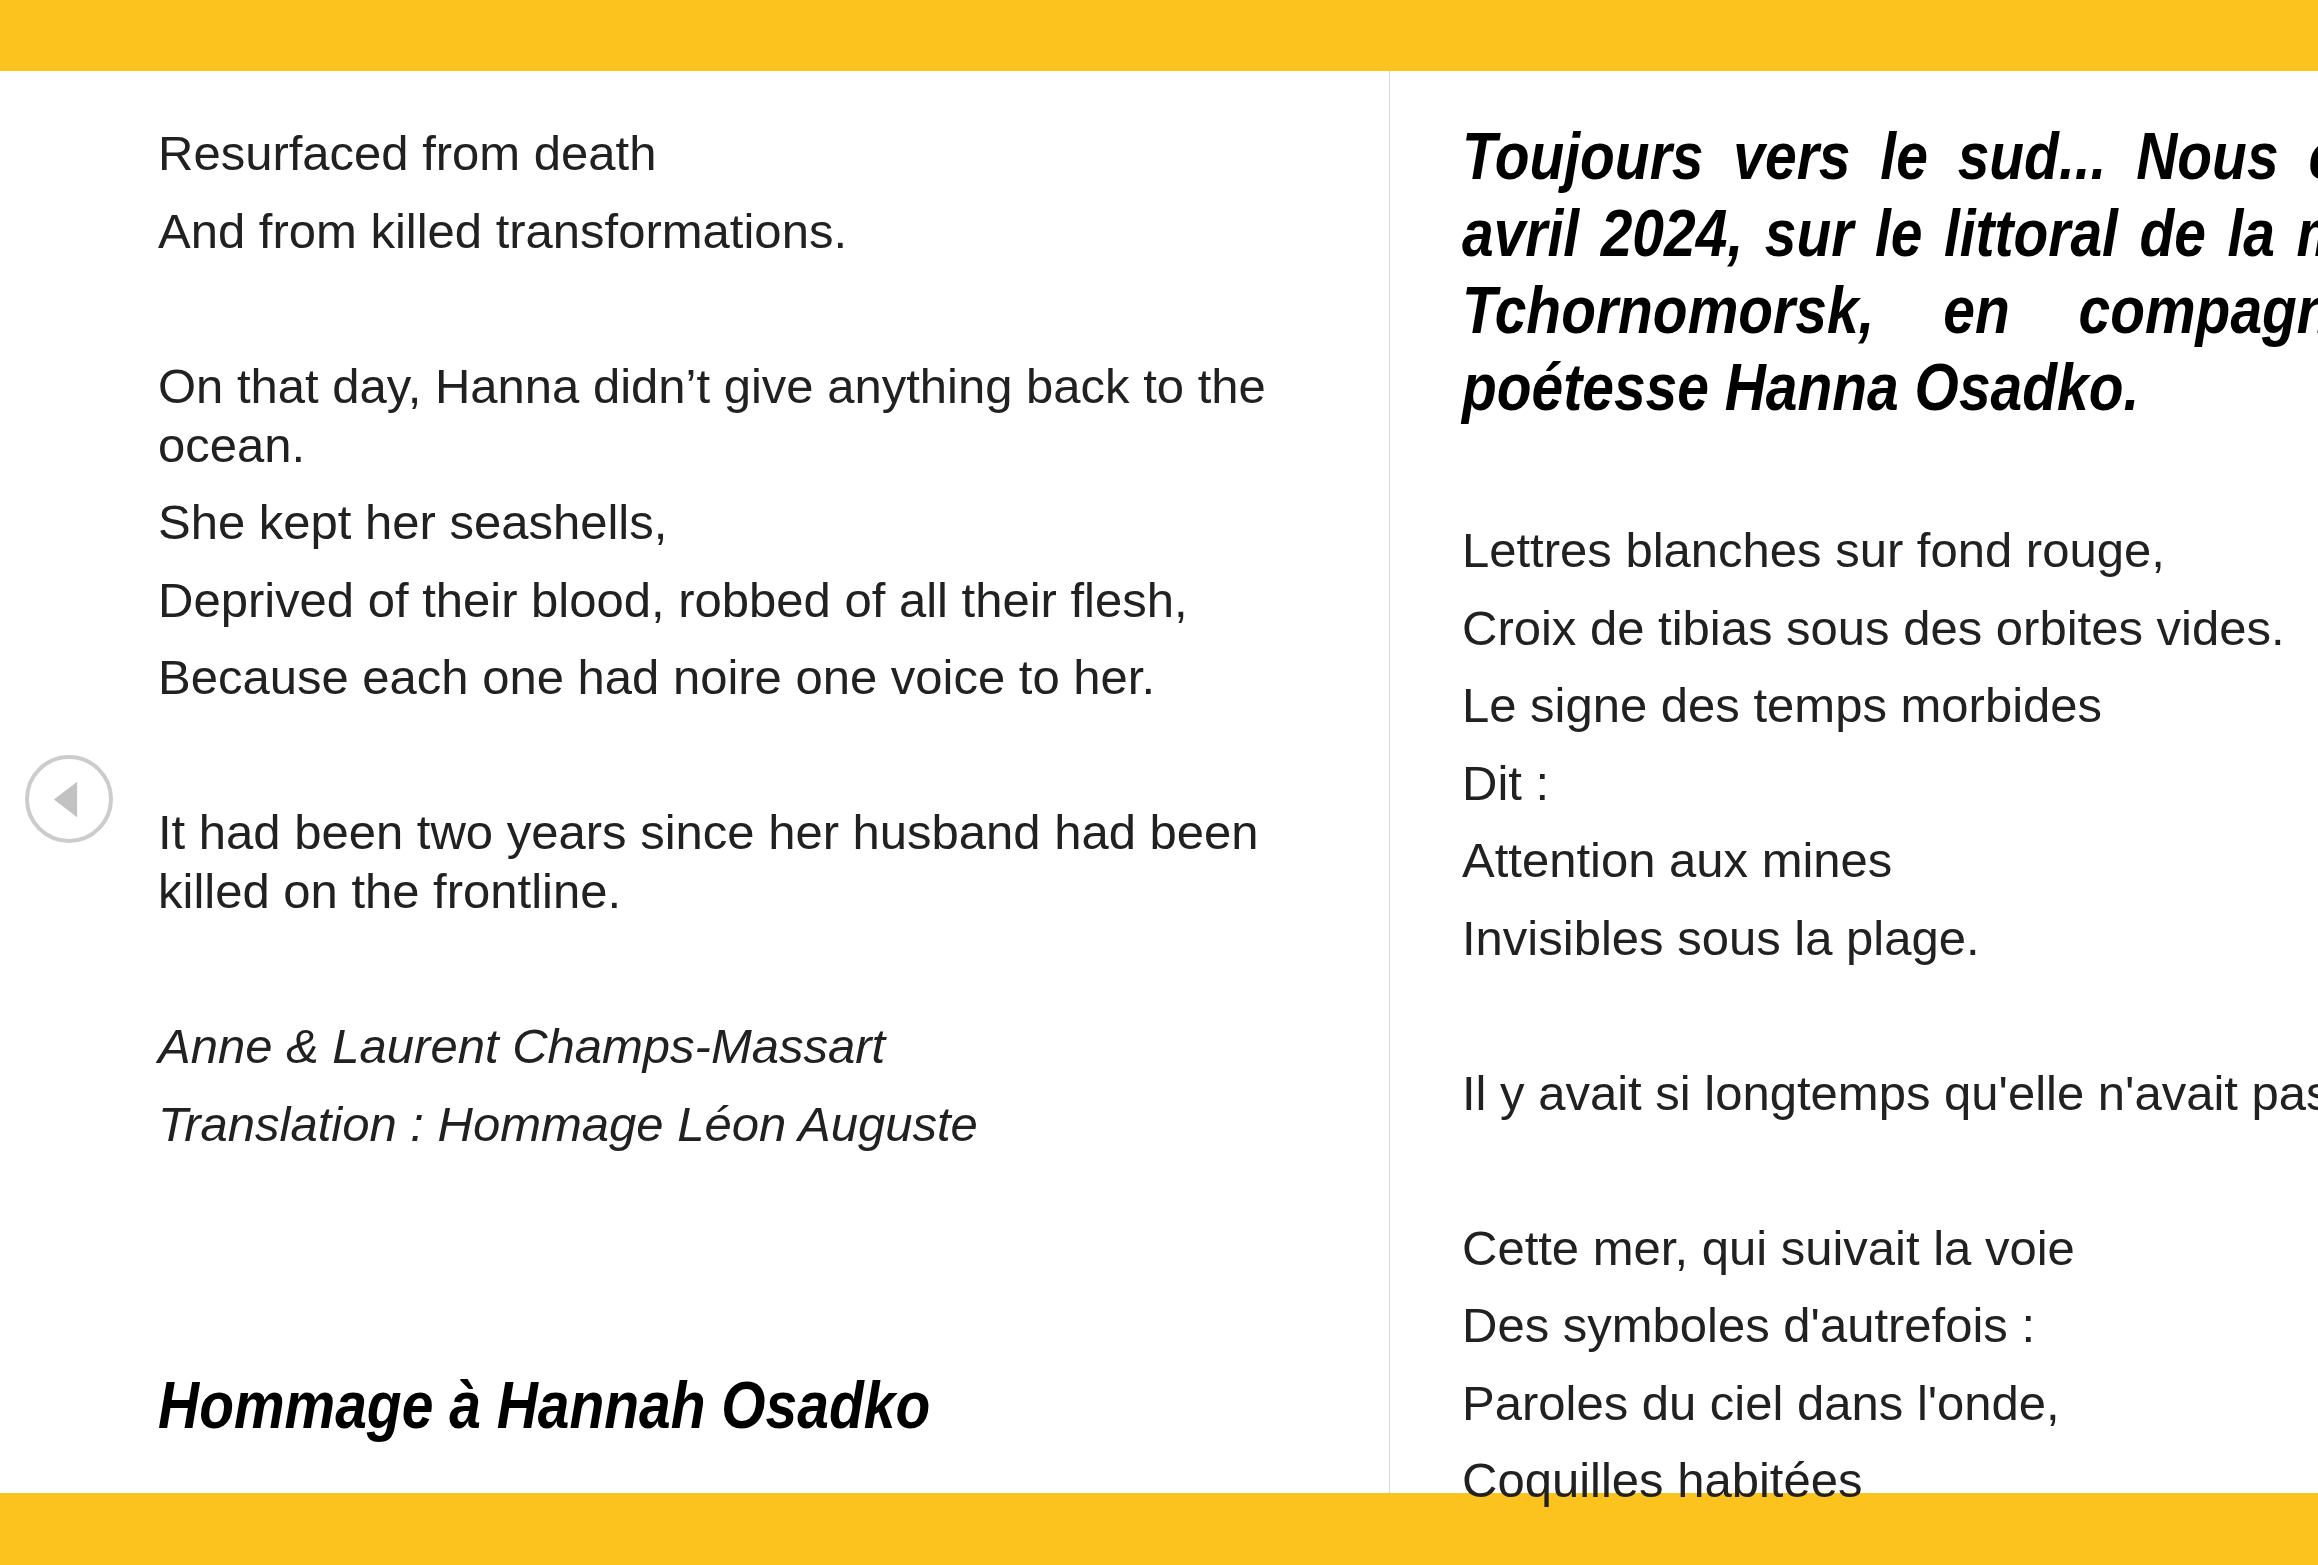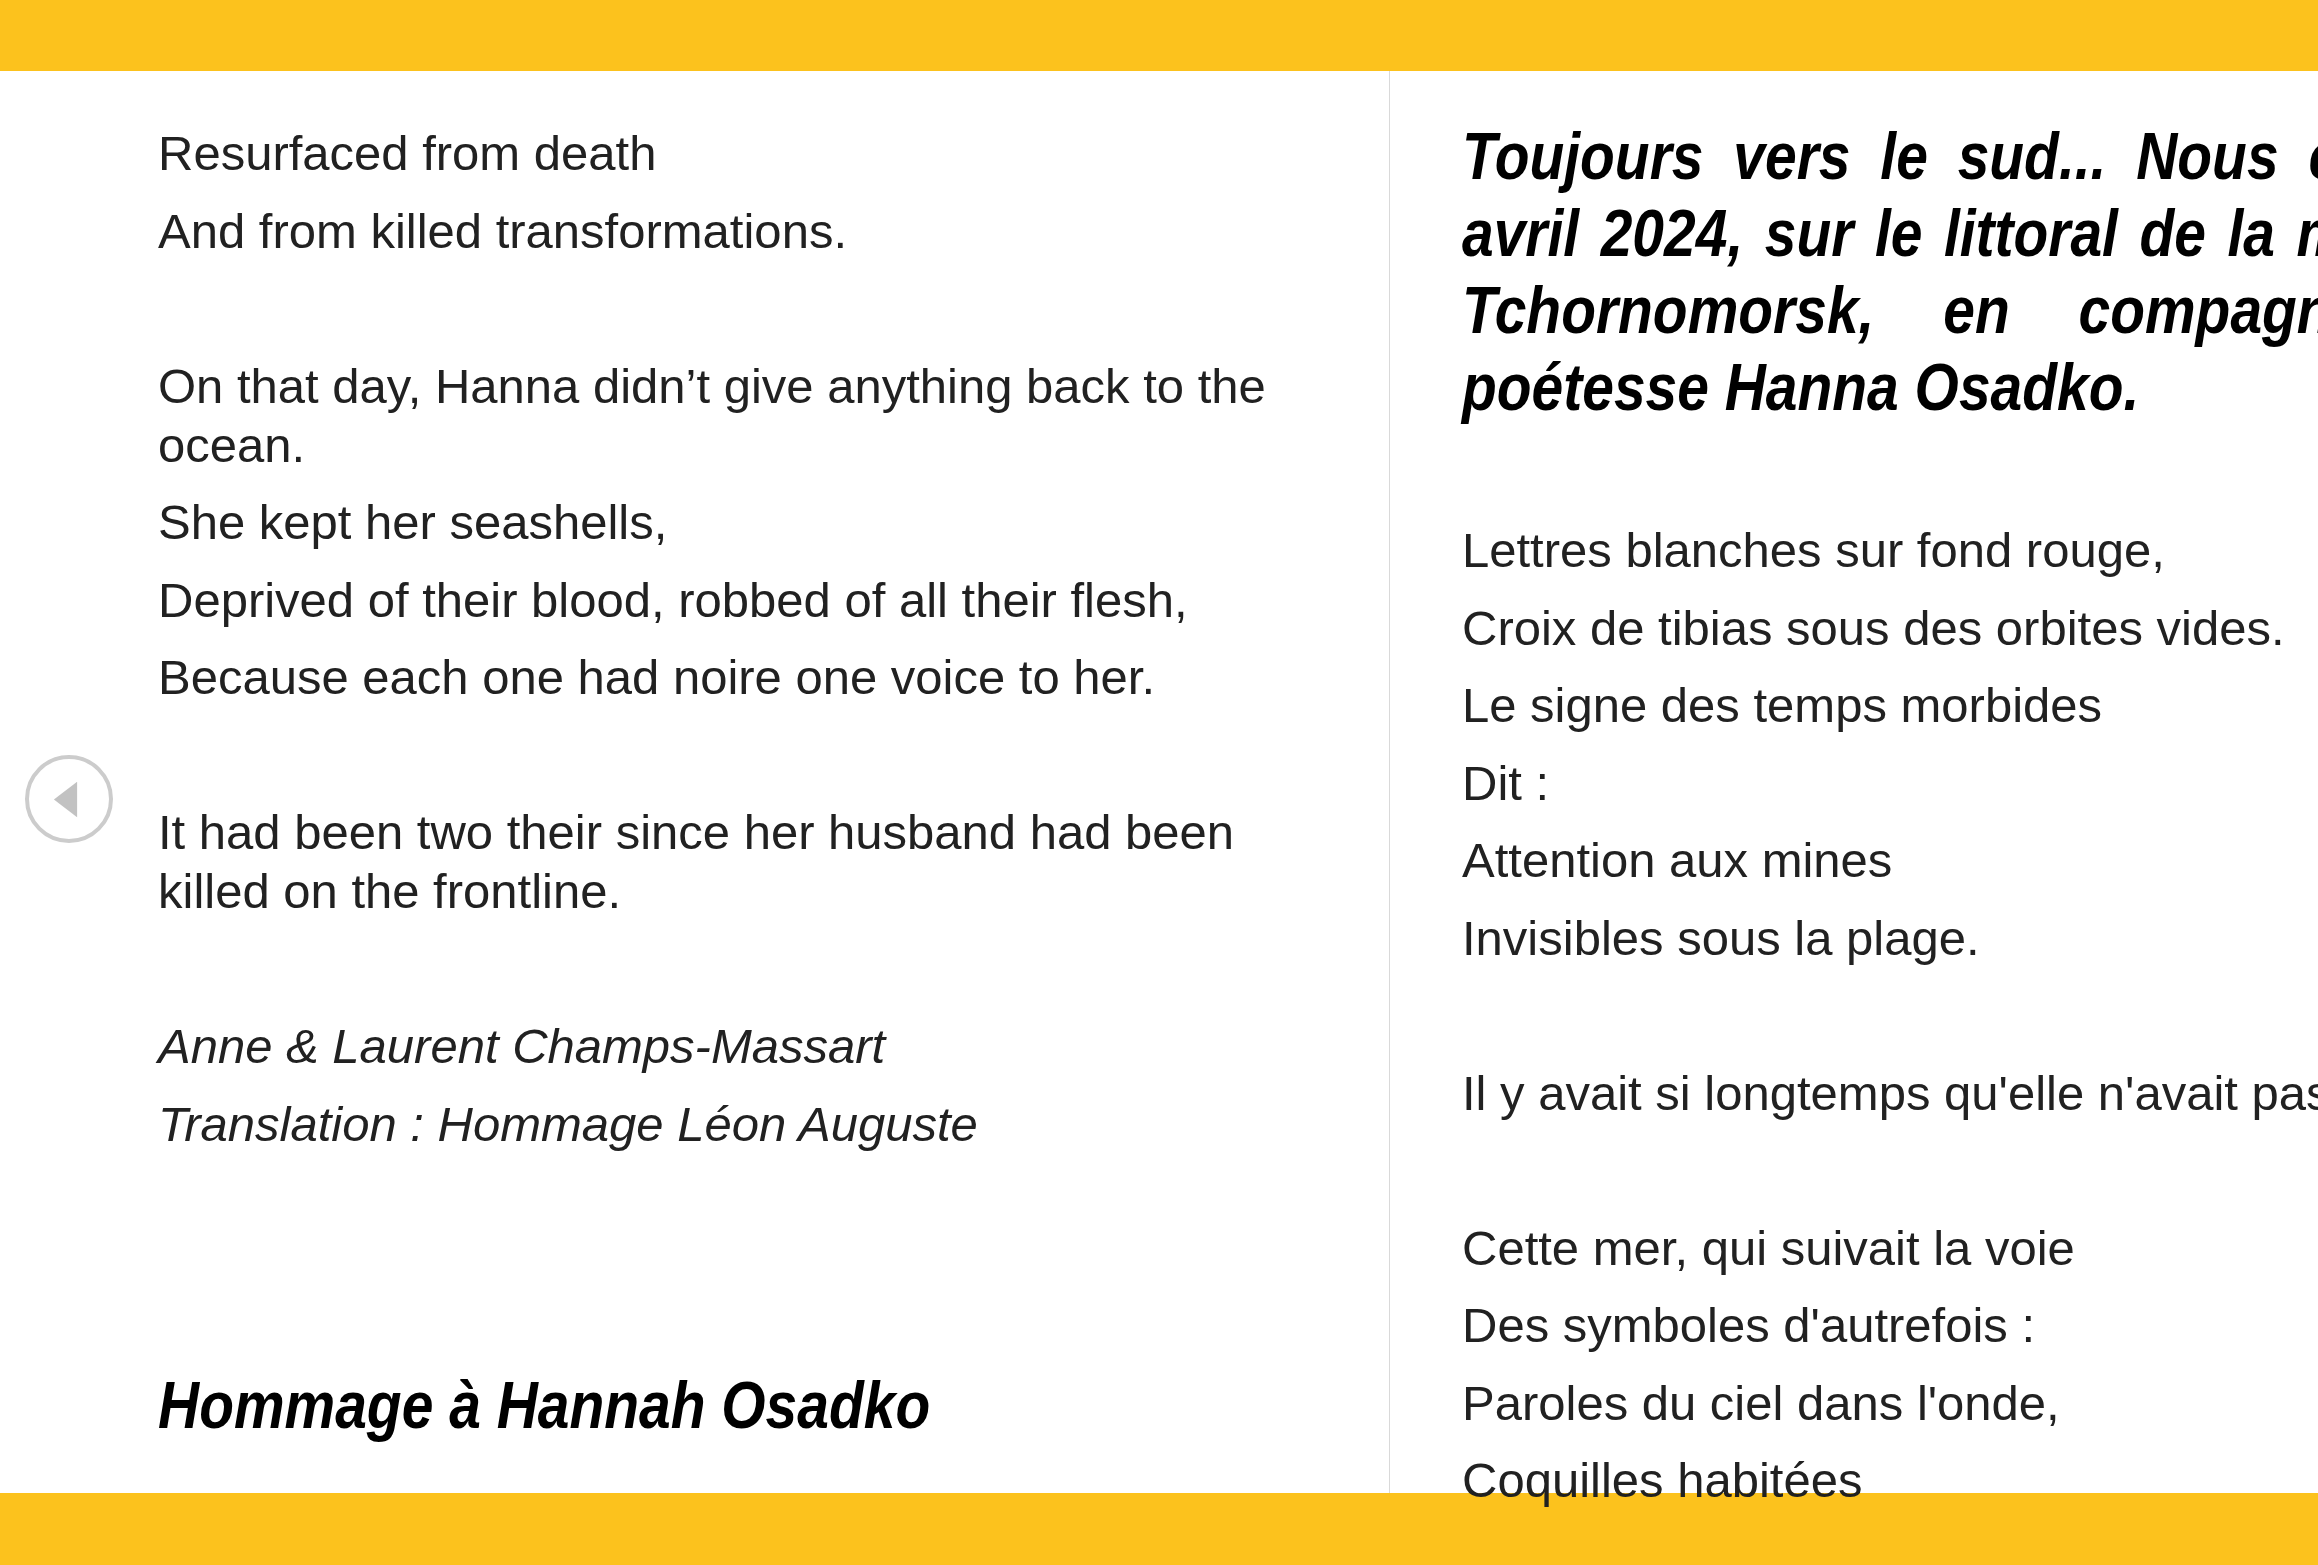--- a/index.html
+++ b/index.html
@@ -109,21 +109,21 @@
 
 <div class="page-col left" id="left-lines">
     <p class="line normal">Resurfaced from death</p>
     <p class="line normal">And from killed transformations.</p>
     <p class="line blank">&nbsp;</p>
     <p class="line normal">On that day, Hanna didn’t give anything back to the ocean.</p>
     <p class="line normal">She kept her seashells,</p>
     <p class="line normal">Deprived of their blood, robbed of all their flesh,</p>
     <p class="line normal">Because each one had noire one voice to her.</p>
     <p class="line blank">&nbsp;</p>
-    <p class="line normal">It had been two their since her husband had been killed on the frontline.</p>
+    <p class="line normal">It had been two years since her husband had been killed on the frontline.</p>
     <p class="line blank">&nbsp;</p>
     <p class="line italic">Anne &amp; Laurent Champs-Massart</p>
     <p class="line italic">Translation : Hommage Léon Auguste</p>
     <p class="line blank">&nbsp;</p>
     <p class="line blank">&nbsp;</p>
     <p class="line title">Hommage à Hannah Osadko</p>
   </div>
 
 <div class="page-col right">
   <p class="intro">Toujours vers le sud... Nous étions, le 4 avril 2024, sur le littoral de la mer noire, à Tchornomorsk, en compagnie de la poétesse Hanna Osadko.</p>

